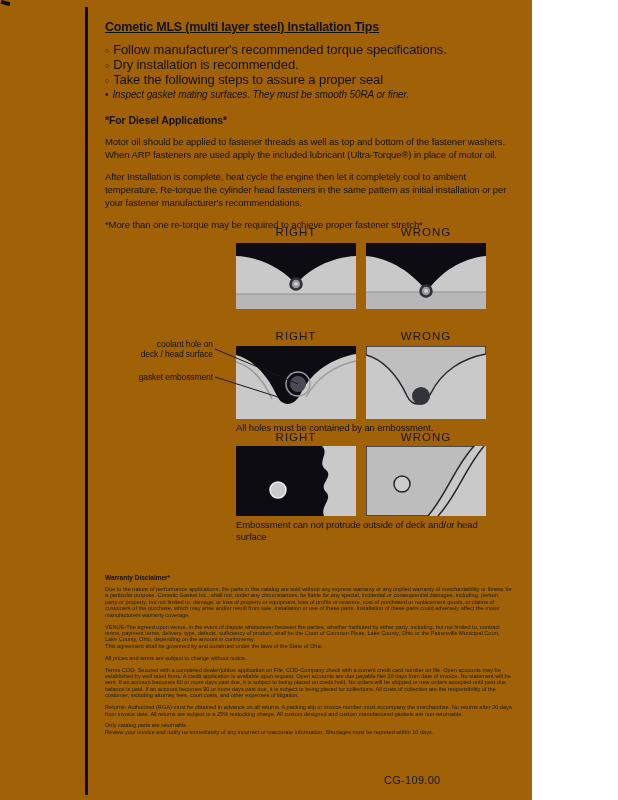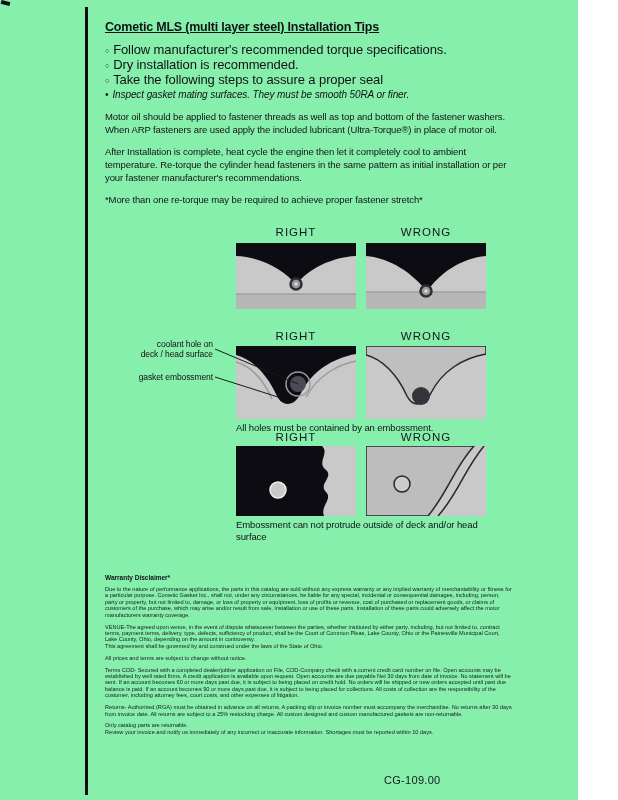--- a/index.html
+++ b/index.html
@@ -1,18 +1,18 @@
 <!DOCTYPE html>
 <html><head>
 <meta charset="utf-8">
 <style>
   * { margin:0; padding:0; box-sizing:border-box; }
   html,body { background:#ffffff; }
   body { font-family:"Liberation Sans", sans-serif; color:#121216; }
-  .page { position:relative; width:578px; height:800px; background:#86efac; overflow:hidden; }
+  .page { position:relative; width:532px; height:800px; background:#a16207; overflow:hidden; }
 
   .left-rule { position:absolute; left:85px; top:7px; width:3px; height:788px; background:#0e0e12; }
   .scan-mark { position:absolute; left:1px; top:1px; width:9px; height:4px; background:#0e0e12; transform:rotate(14deg); }
 
   
   .intro { position:absolute; left:105px; top:20px; width:404px; }
   .title { font-size:12.5px; font-weight:bold; letter-spacing:-0.2px; text-decoration:underline; margin-bottom:9px; }
   .tip { font-size:13px; line-height:13px; letter-spacing:-0.1px; }
   .tip::before { content:"\25CB"; font-size:7px; margin-right:4px; position:relative; top:-1px; }
   .subtip { font-size:10px; line-height:13px; letter-spacing:-0.1px; margin-left:0;font-style:italic; }
@@ -45,20 +45,21 @@
   <div class="scan-mark"></div>
 
   <div class="intro">
     <div class="title">Cometic MLS (multi layer steel) Installation Tips</div>
 
     <div class="tip"><span>Follow manufacturer's recommended torque specifications.</span></div>
     <div class="tip"><span>Dry installation is recommended.</span></div>
     <div class="tip"><span>Take the following steps to assure a proper seal</span></div>
     <div class="subtip"><span>Inspect gasket mating surfaces.  They must be smooth 50RA or finer.</span></div>
 
+    <div class="diesel-heading">*For Diesel Applications*</div>
     <p class="body-p">Motor oil should be applied to fastener threads as well as top and bottom of the fastener washers. When ARP fasteners are used apply the included lubricant (Ultra-Torque®) in place of motor oil.</p>
     <p class="body-p">After Installation is complete, heat cycle the engine then let it completely cool to ambient temperature. Re-torque the cylinder head fasteners in the same pattern as initial installation or per your fastener manufacturer's recommendations.</p>
     <p class="body-p">*More than one re-torque may be required to achieve proper fastener stretch*</p>
   </div>
 
   <div class="diagrams">
 
     <div class="dg-label" style="left:131px; top:1px;">RIGHT</div>
     <div class="dg-label" style="left:261px; top:1px;">WRONG</div>
 

